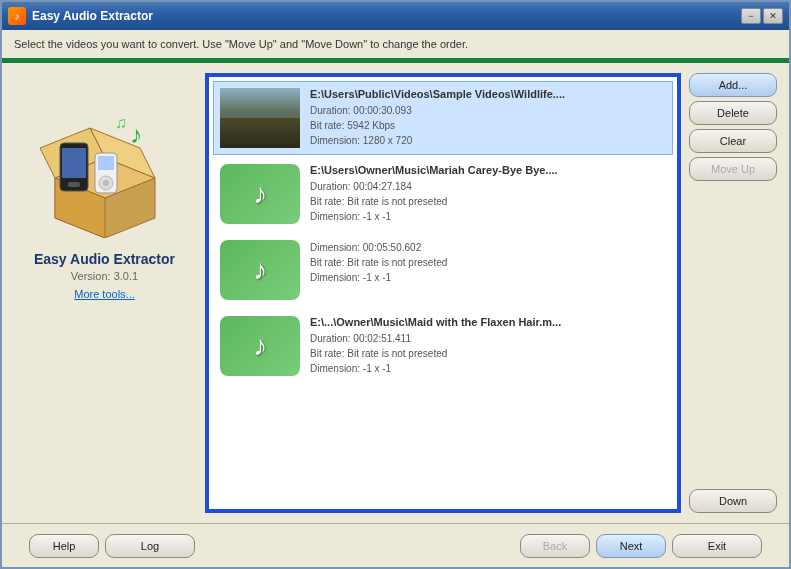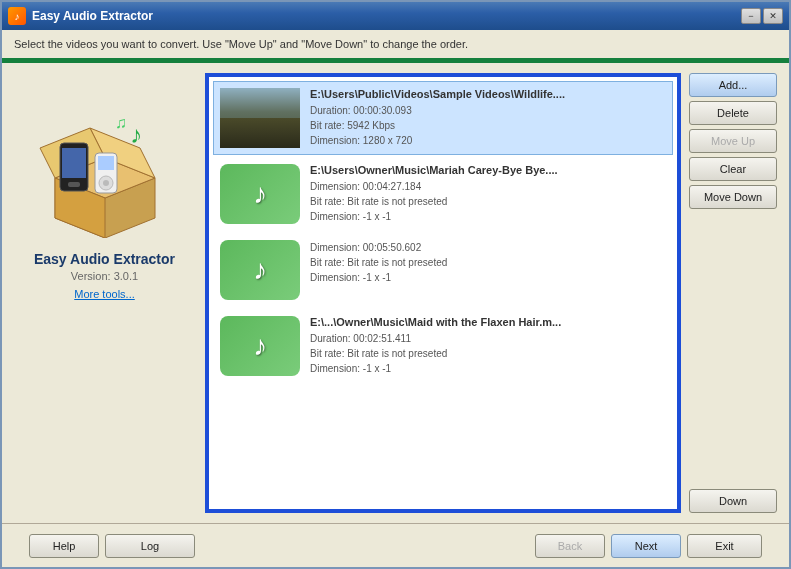--- a/index.html
+++ b/index.html
@@ -175,21 +175,21 @@
       display: flex;
       flex-direction: column;
       gap: 4px;
       padding-top: 0;
     }
     .win-btn {
       width: 88px;
       height: 24px;
       background: linear-gradient(to bottom, #f5f4ef, #dbd9d0);
       border: 1px solid #8a8a7a;
-      border-radius: 3px;
+      border-radius: 9px;
       cursor: pointer;
       font-size: 11px;
       color: #222;
       display: flex;
       align-items: center;
       justify-content: center;
     }
     .win-btn:disabled, .win-btn.disabled {
       color: #aaa;
       cursor: default;
@@ -297,21 +297,21 @@
       </div>
     </div>
         <div class="file-item">
 
         <div class="file-thumb file-thumb-music">
           <span class="music-note">♪</span>
         </div>
 
       <div class="file-info">
         <div class="file-name">E:\Users\Owner\Music\Mariah Carey-Bye Bye....</div>
-        <div class="file-detail">Dimension: 00:04:27.184</div>
+        <div class="file-detail">Duration: 00:04:27.184</div>
         <div class="file-detail">Bit rate: Bit rate is not preseted</div>
         <div class="file-detail">Dimension: -1 x -1</div>
       </div>
     </div>
         <div class="file-item">
 
         <div class="file-thumb file-thumb-music">
           <span class="music-note">♪</span>
         </div>
 
@@ -332,31 +332,30 @@
         <div class="file-detail">Duration: 00:02:51.411</div>
         <div class="file-detail">Bit rate: Bit rate is not preseted</div>
         <div class="file-detail">Dimension: -1 x -1</div>
       </div>
     </div>
       </div>
 
     <div class="right-buttons">
       <button class="win-btn primary">Add...</button>
       <button class="win-btn">Delete</button>
+      <button class="win-btn">Clear</button>
       <button class="win-btn disabled" disabled="">Move Up</button>
-      <button class="win-btn">Clear</button>
-      <button class="win-btn">Move Down</button>
       <div class="spacer"></div>
       <button class="win-btn">Down</button>
     </div>
 
   </div>
 
   <div class="footer-bar">
     <button class="win-btn" style="width:70px;">Help</button>
     <button class="win-btn" style="width:90px;">Log</button>
     <div class="spacer"></div>
     <button class="win-btn disabled" style="width:70px;" disabled="">Back</button>
     <button class="win-btn primary" style="width:70px;">Next</button>
-    <button class="win-btn" style="width:75px;">Exit</button>
+    <button class="win-btn" style="width:90px;">Exit</button>
   </div>
 
 </div>
 
 </body></html>

